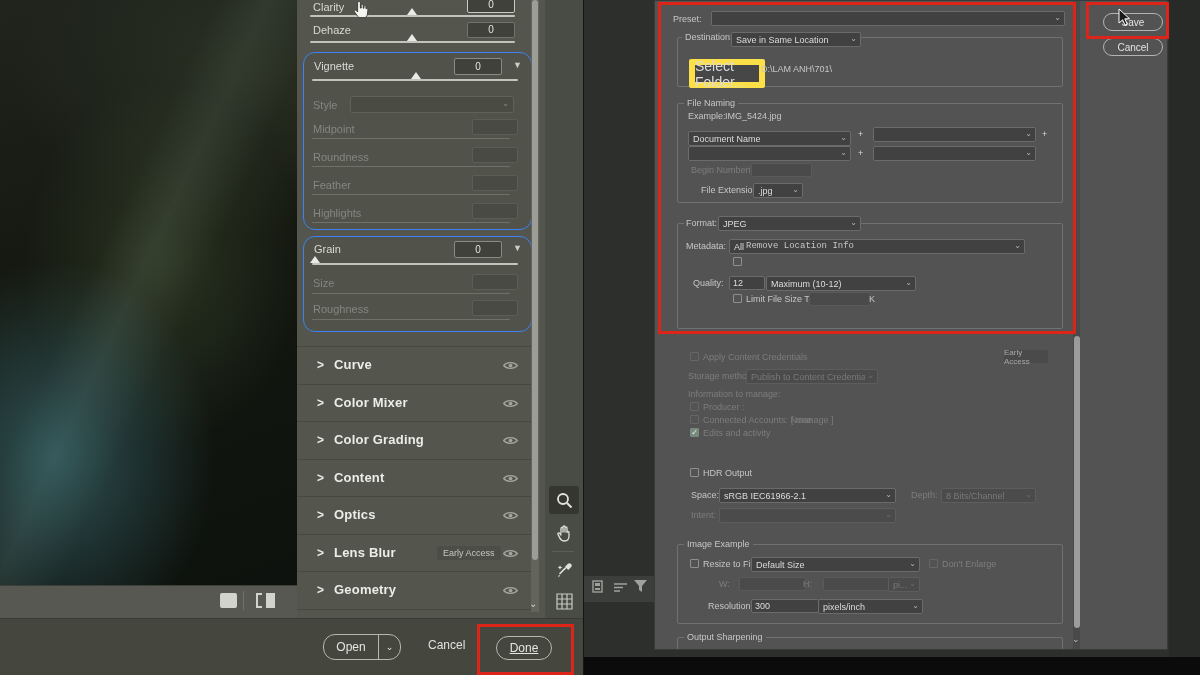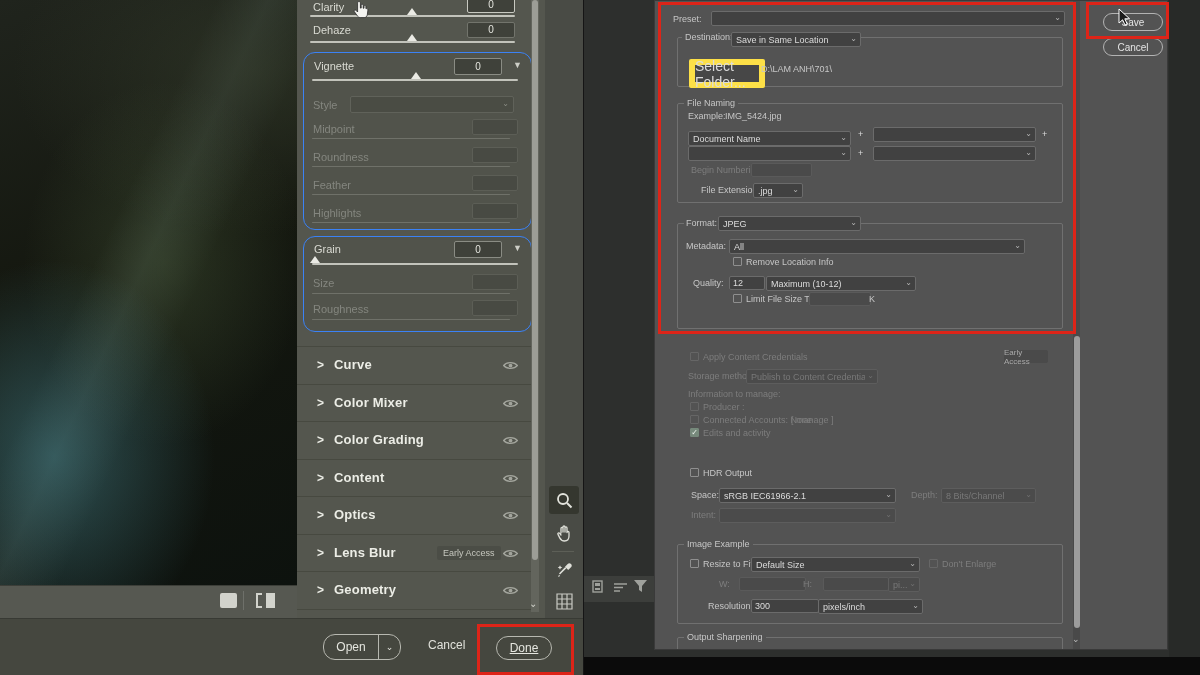--- a/index.html
+++ b/index.html
@@ -355,21 +355,21 @@
   <div class="dd" style="left:63px;top:215px;width:141px;">
     <span class="cv">JPEG</span>
       <span class="caret">⌄</span>
   </div>
   <div class="dlabel" style="left:31px;top:240px;">Metadata:</div>
   <div class="dd" style="left:74px;top:238px;width:294px;">
     <span class="cv">All</span>
       <span class="caret">⌄</span>
   </div>
   <div class="chk" style="left:78px;top:256px;"></div>
-  <div class="dlabel" style="left:91px;top:256px;">Remove Location Info</div>
+  <div class="dlabel" style="left:91px;top:240px;font-family:Liberation Mono, monospace;">Remove Location Info</div>
   <div class="dlabel" style="left:38px;top:277px;">Quality:</div>
   <div class="fld" style="left:74px;top:275px;width:28px;">12</div>
   <div class="dd" style="left:111px;top:275px;width:148px;">
     <span class="cv">Maximum  (10-12)</span>
       <span class="caret">⌄</span>
   </div>
   <div class="chk" style="left:78px;top:293px;"></div>
   <div class="dlabel" style="left:91px;top:293px;">Limit File Size To:</div>
   <div class="fld dis" style="left:154px;top:291px;width:54px;"></div>
   <div class="dlabel" style="left:214px;top:293px;">K</div>

